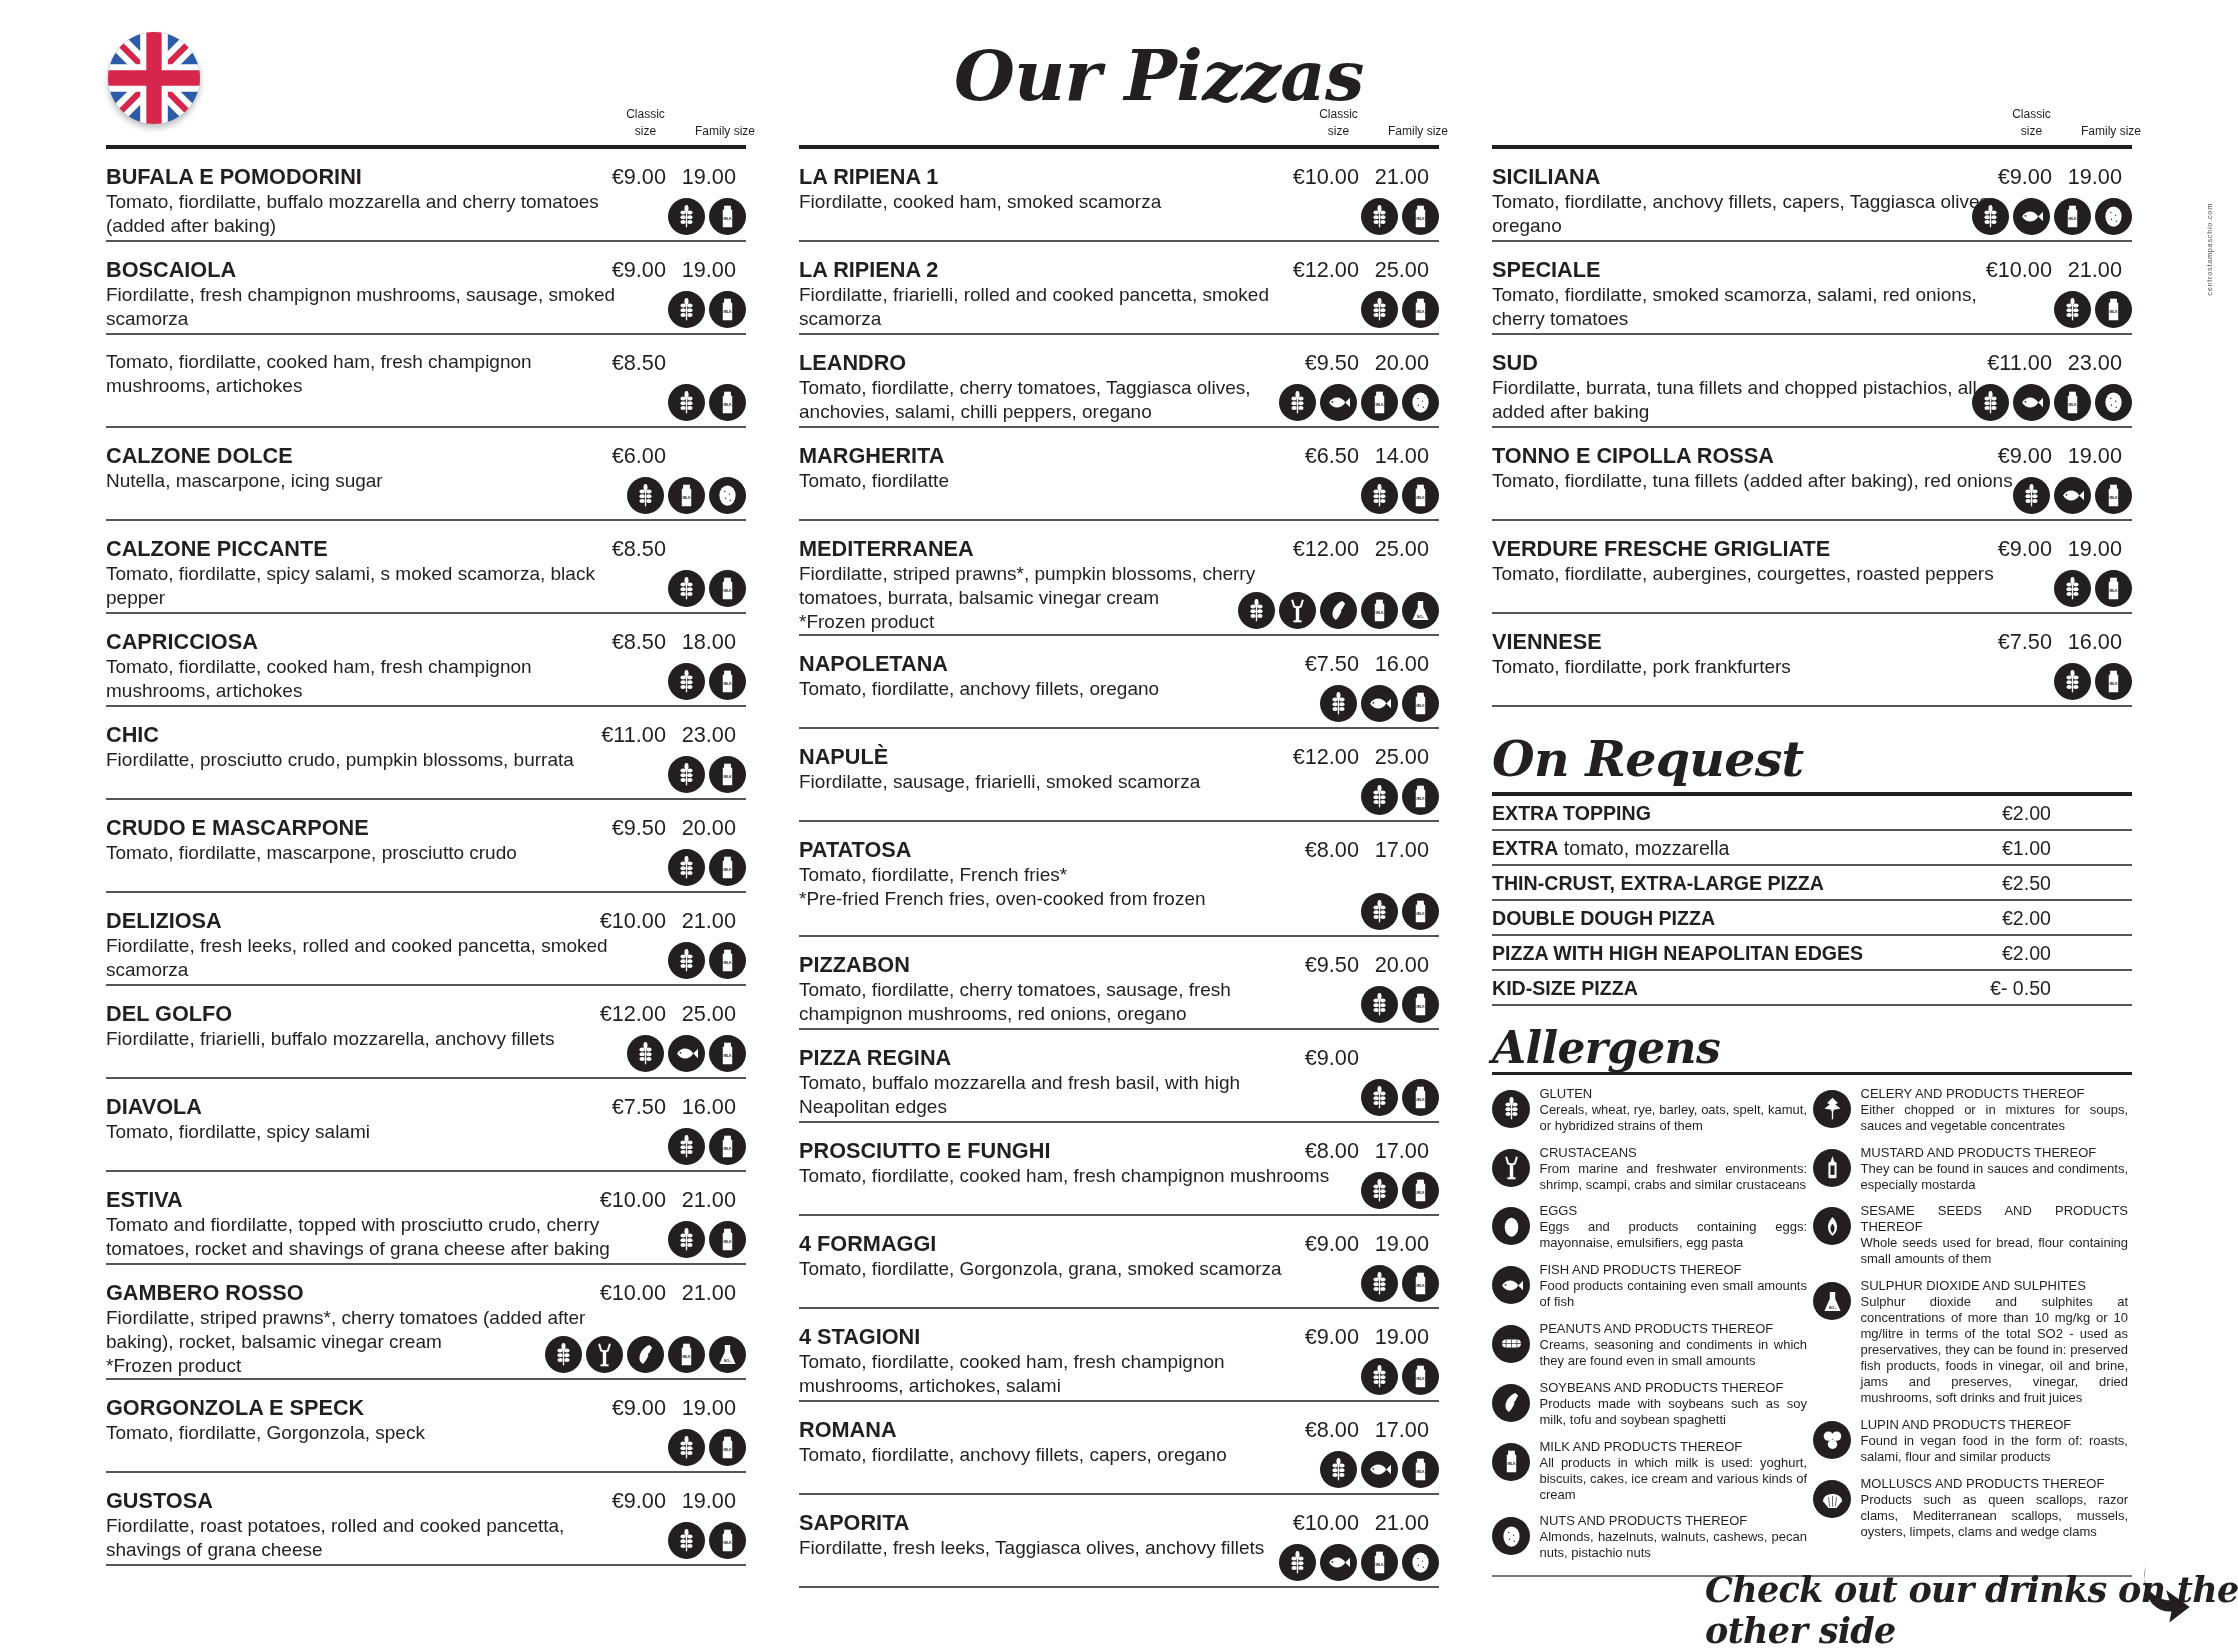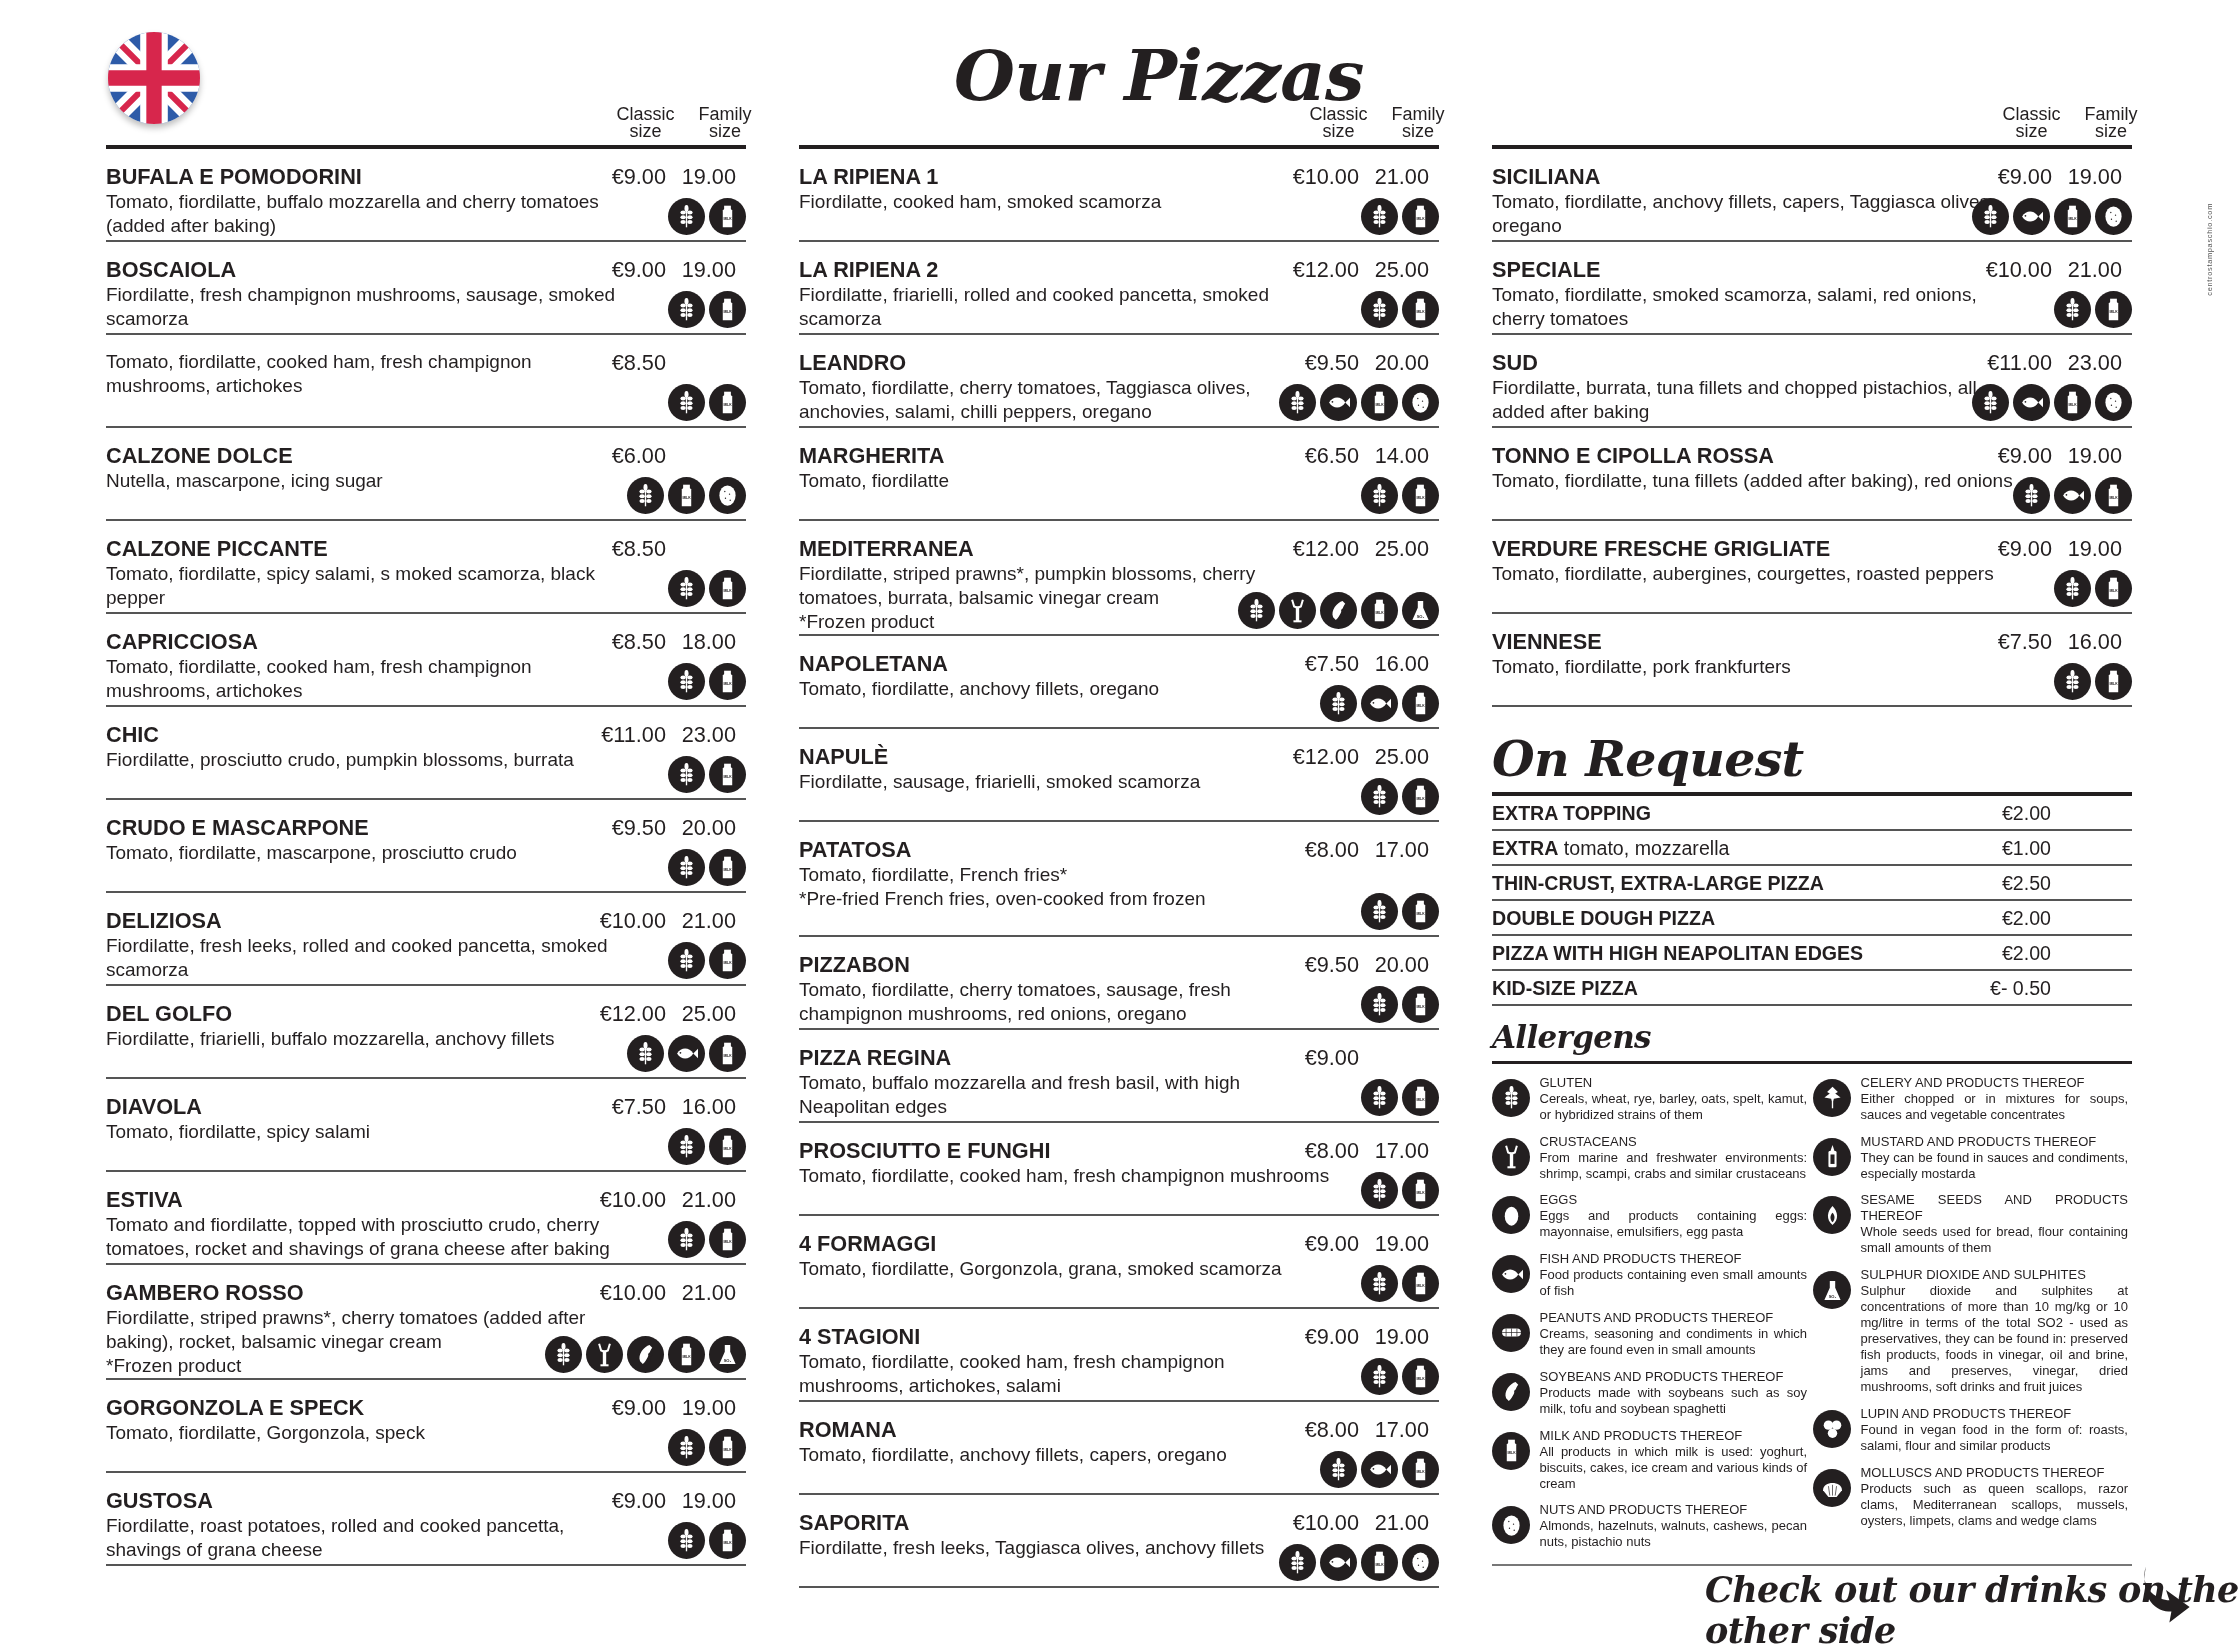--- a/index.html
+++ b/index.html
@@ -8,38 +8,38 @@
   .flag { position: absolute; left: 108px; top: 32px; width: 92px; height: 92px; border-radius: 50%; overflow: hidden;
           box-shadow: 0 4px 6.8px rgba(0,0,0,0.25); }
   .flag svg { width: 100%; height: 100%; display: block; }
   .script { font-family: "DejaVu Serif", serif; font-style: italic; font-weight: bold; color: #231f20; letter-spacing: -0.7px; }
   .title { position: absolute; left: 954px; top: 34px; font-size: 70px; }
   .col { position: absolute; top: 102px; width: 640px; }
   .col.left { left: 106px; }
   .col.mid { left: 799px; }
   .col.right { left: 1492px; }
   .col-head { position: relative; height: 47px; border-bottom: 4px solid #231f20; }
-  .size-lbl { position: absolute; bottom: 4px; width: 61px; text-align: center; font-size: 18px; line-height: 17.6px; color: #231f20; }
+  .size-lbl { position: absolute; bottom: 4px; width: 61px; text-align: center; font-size: 12px; line-height: 17.6px; color: #231f20; }
   .size-lbl.classic { right: 70px; }
   .size-lbl.family { right: -9.5px; }
   .item { position: relative; border-bottom: 2px solid #555; padding: 15px 0 0 0; }
   .item .name { font-size: 21.7px; font-weight: bold; letter-spacing: 0; line-height: 26px; }
   .item .desc { font-size: 19px; line-height: 24px; width: 535px; }
   .item .note { font-size: 19px; line-height: 24px; }
   .item .price-c { position: absolute; top: 15px; right: 80px; font-size: 21.7px; line-height: 26px; }
   .item .price-f { position: absolute; top: 15px; right: 10px; font-size: 21.7px; line-height: 26px; }
   .item .icons { position: absolute; right: 0; bottom: 5.4px; display: flex; gap: 4px; }
   .ico { width: 37px; height: 37px; border-radius: 50%; background: #231f20; display: flex; align-items: center; justify-content: center; }
   .ico svg { width: 27px; height: 27px; }
   .subhead { font-size: 49px; margin-top: 16px; height: 73px; line-height: 73px; border-bottom: 4px solid #231f20; }
   .req-row { position: relative; height: 35px; border-bottom: 2px solid #555; font-size: 19.6px; line-height: 34px; }
   .req-row .rl { font-weight: bold; }
   .req-row .rl .thin { font-weight: normal; }
   .req-row .rp { position: absolute; right: 81px; top: 0; }
-  .allergen-title { font-size: 31px; margin-top: 4px; height: 54px; line-height: 54px; border-bottom: 3.4px solid #231f20; }
+  .allergen-title { font-size: 44px; margin-top: 15px; height: 54px; line-height: 54px; border-bottom: 3.4px solid #231f20; }
   .allergens { display: grid; grid-template-columns: 315px 315px; column-gap: 6px; margin-top: 10.8px; }
   .acol { display: flex; flex-direction: column; }
   .aitem { display: flex; gap: 9.5px; margin-bottom: 10.8px; }
   .aitem .ico { width: 38px; height: 38px; flex: 0 0 38px; margin-top: 4px; }
   .aitem .atxt { font-size: 13px; line-height: 16px; text-align: justify; }
   .aitem .ahead { text-transform: uppercase; display: block; }
   .allergen-rule { border-bottom: 2px solid #777; margin-top: 2.7px; }
   .drinks { position: absolute; left: 1705px; top: 1569px; font-size: 35px; }
   .arrow { position: absolute; left: 2139px; top: 1563px; width: 54px; height: 61px; }
   .side-credit { position: absolute; left: 2205px; top: 203px; writing-mode: vertical-rl; transform: rotate(180deg); font-size: 7.4px; color: #555; letter-spacing: 0.7px; }

